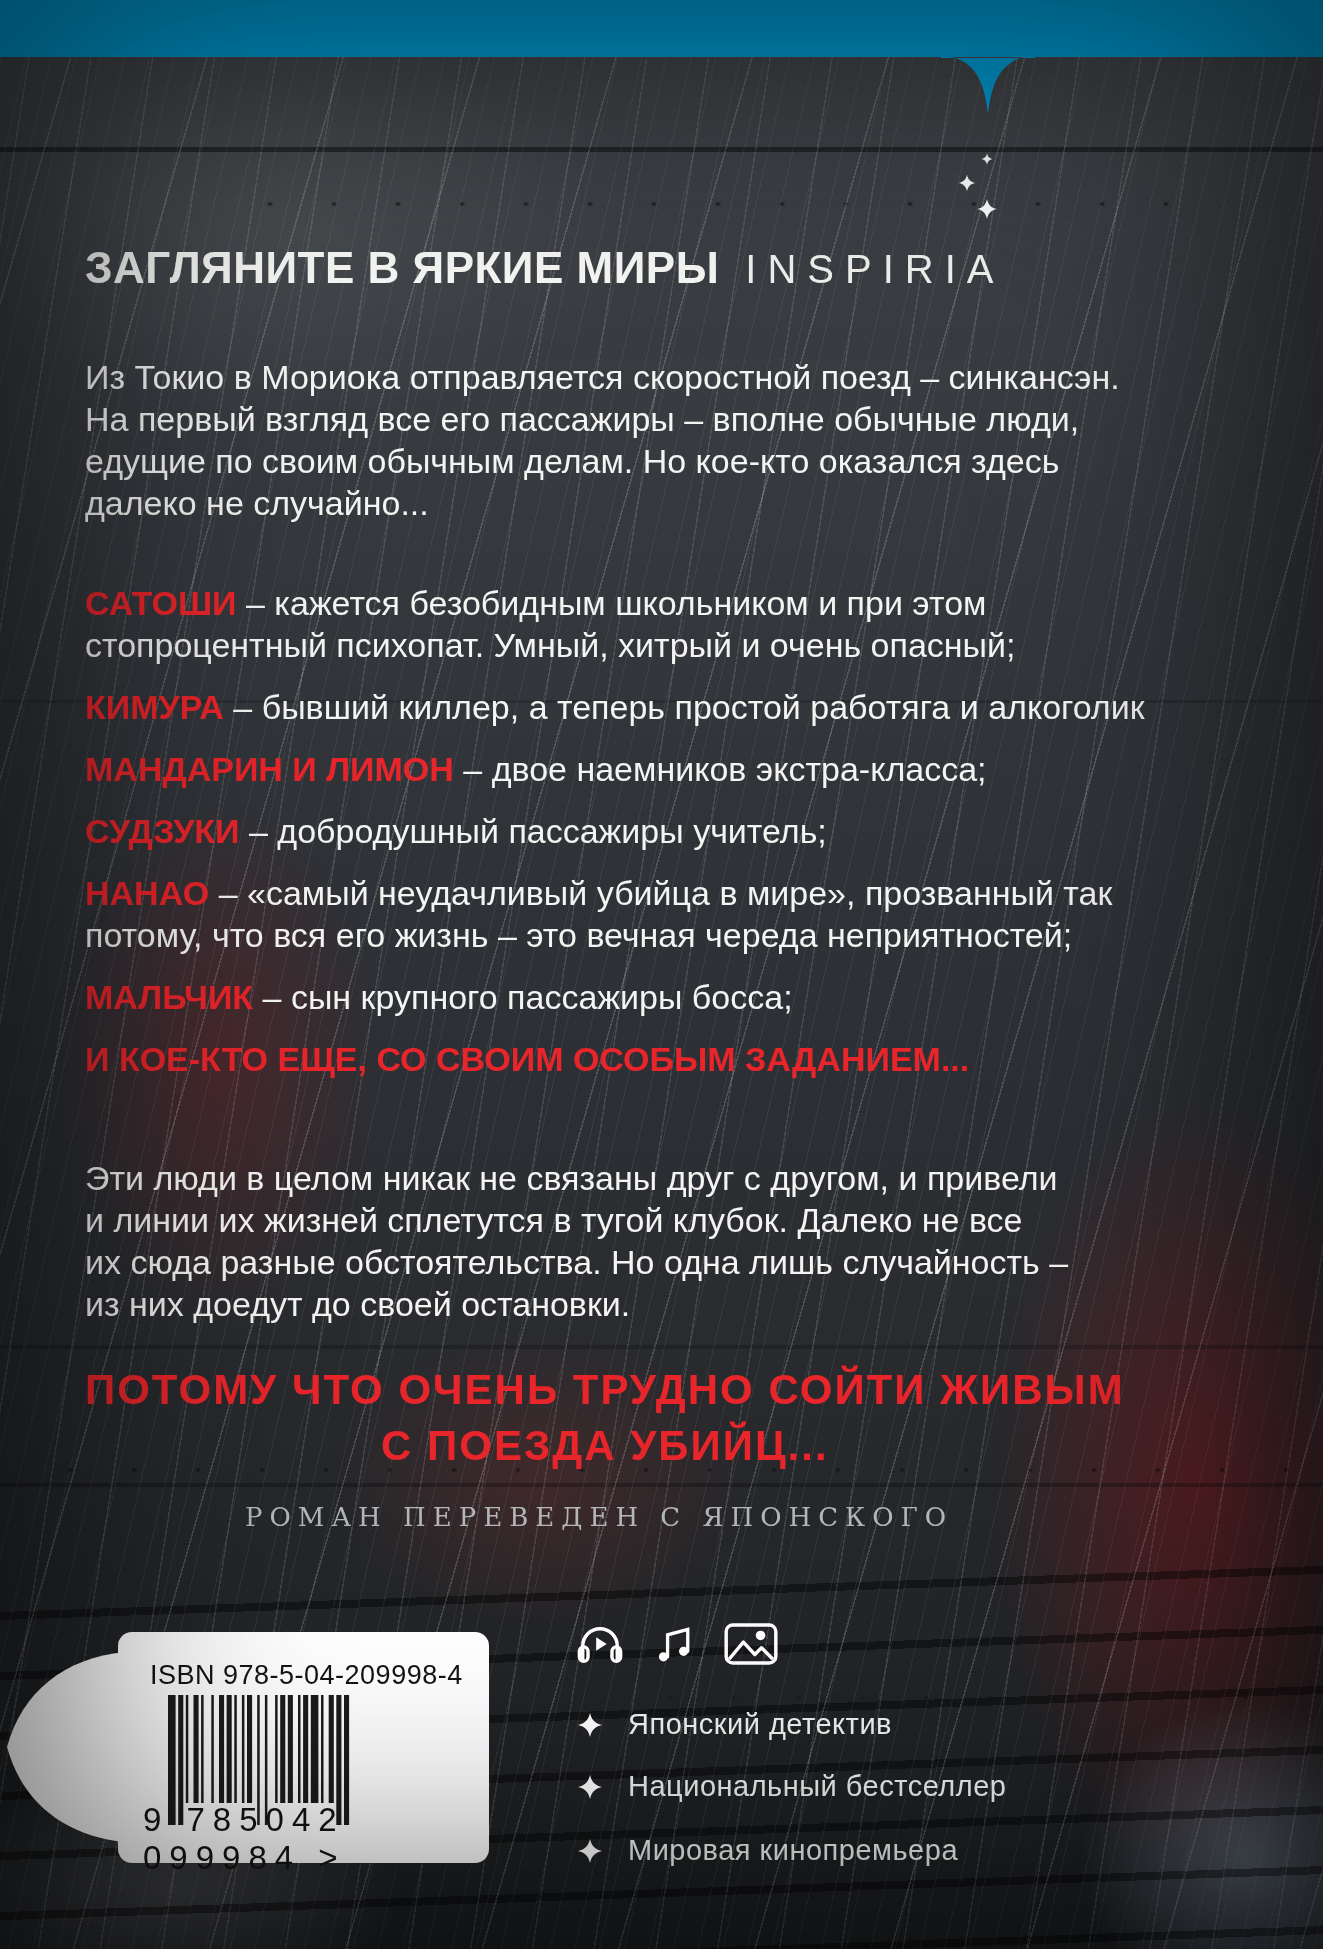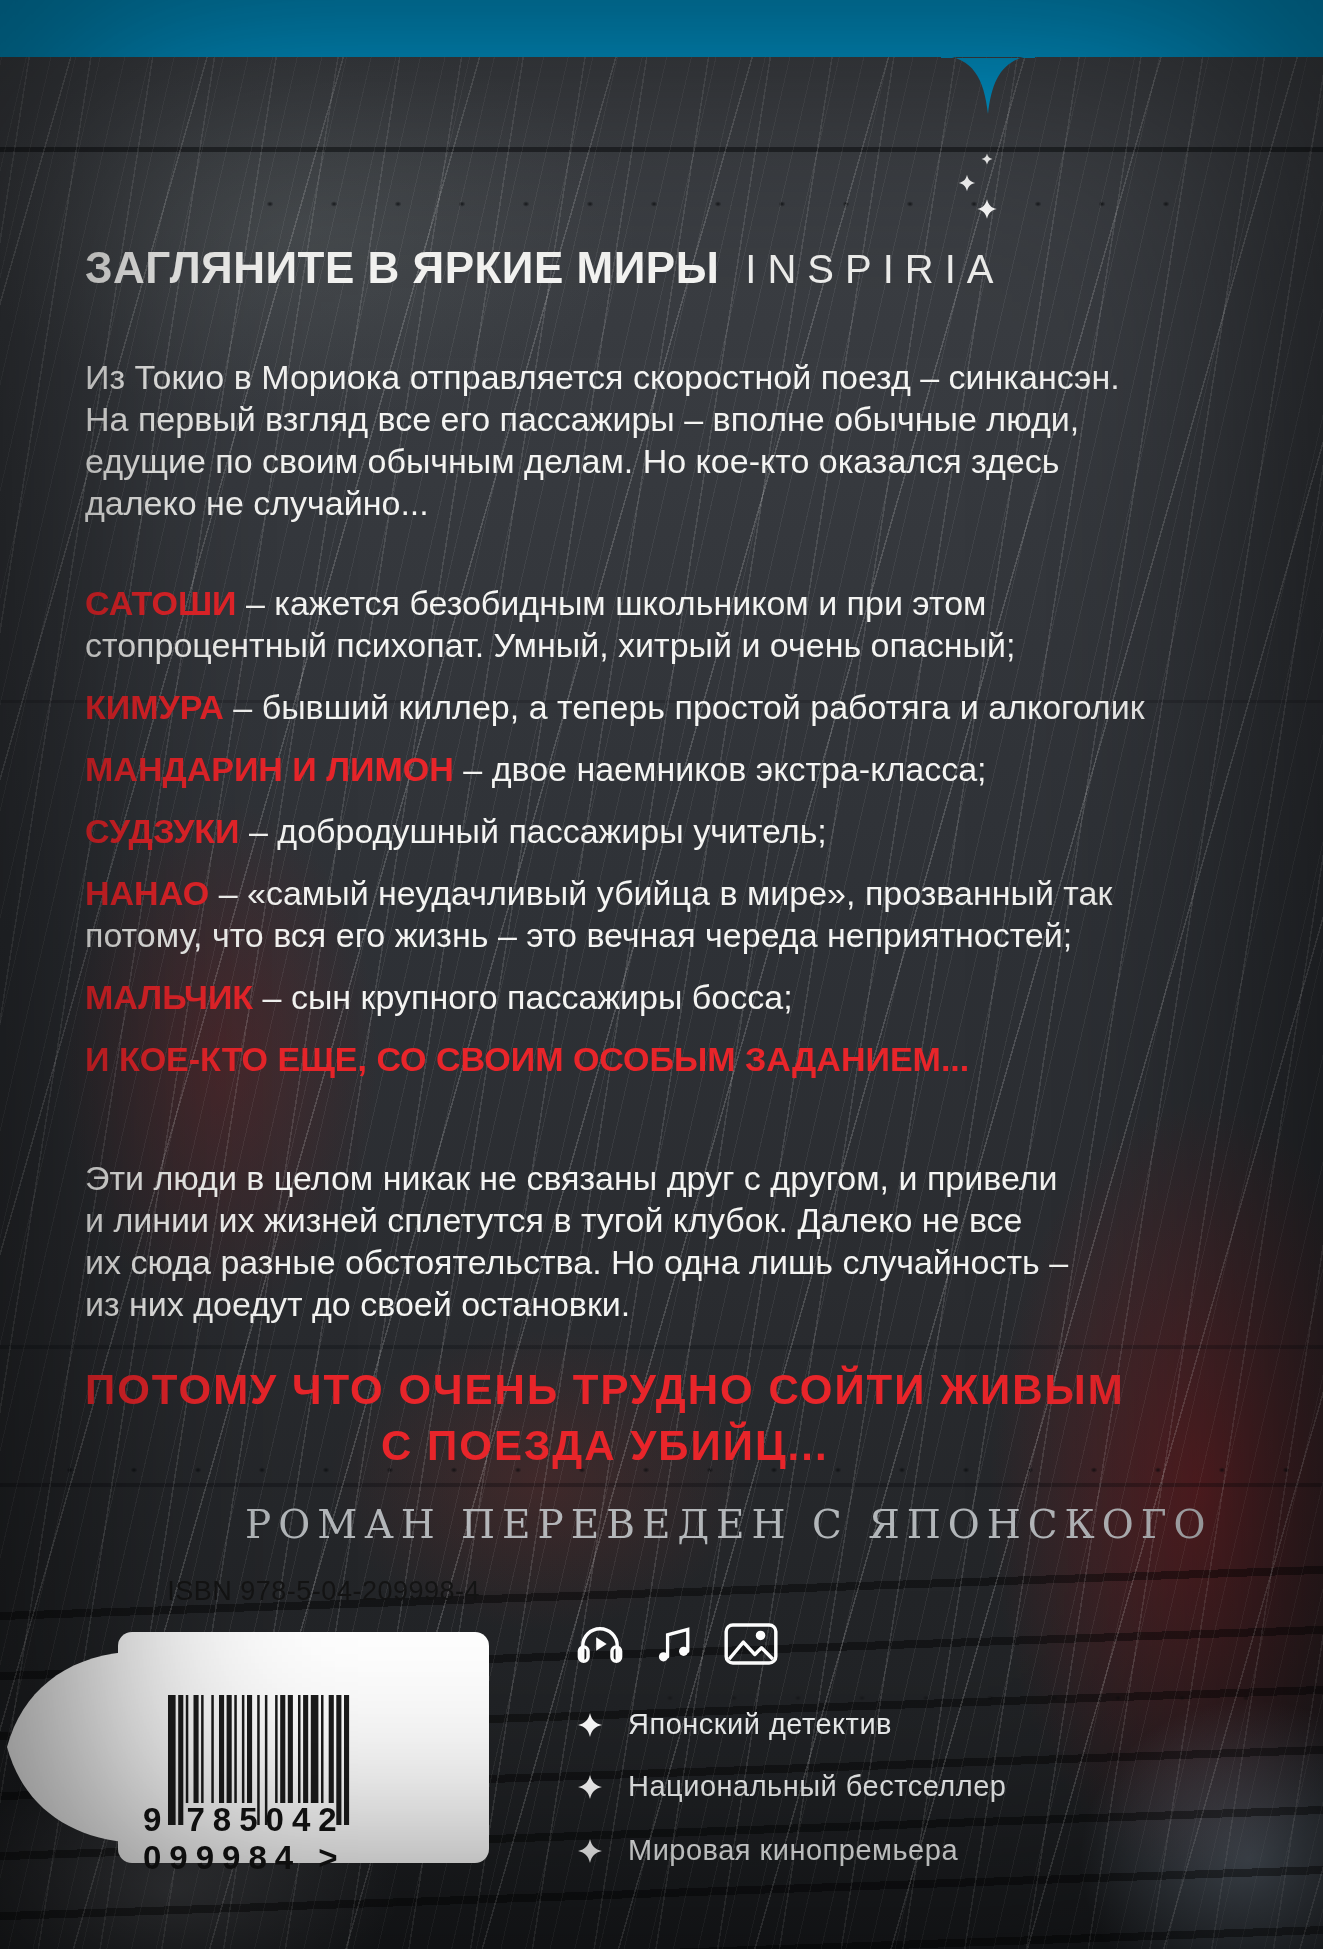--- a/index.html
+++ b/index.html
@@ -34,31 +34,31 @@
   
   .abs{position:absolute;white-space:nowrap;}
   .tagline{top:243px;left:85px;display:flex;align-items:baseline;gap:26px;color:#f7f7f5;}
   .tagline .bold-part{font-size:44px;font-weight:800;letter-spacing:.5px;}
   .tagline .publisher{font-size:40px;font-weight:400;letter-spacing:11px;color:#f0f0ee;}
   .bodyline{font-size:34px;line-height:42px;color:#f4f4f2;}
   .para{position:absolute;left:85px;}
   .char-entry{margin-bottom:20px;}
   .cname{font-weight:700;color:var(--red);}
   .cta-line{font-size:42px;line-height:56px;font-weight:700;letter-spacing:2px;color:var(--red);text-align:center;}
-  .translated{top:1502px;left:245px;font-family:"DejaVu Serif",serif;font-size:39px;
+  .translated{top:1502px;left:245px;font-family:"DejaVu Serif",serif;font-size:26px;
     letter-spacing:7px;color:#bfc3c6;opacity:.92;}
 
   
   .label-rect{position:absolute;left:118px;top:1632px;width:371px;height:231px;background:#fff;border-radius:14px;}
   .label-tail{position:absolute;left:0;top:1630px;}
-  .isbn-line{position:absolute;left:150px;top:1576px;width:330px;text-align:right;
+  .isbn-line{position:absolute;left:150px;top:1660px;width:330px;text-align:left;
     font-size:27px;color:#141414;letter-spacing:.5px;}
   .barcode-svg{position:absolute;left:168px;top:1695px;}
   .barcode-digits{position:absolute;left:143px;top:1801px;width:346px;
-    font-size:33px;color:#141414;letter-spacing:8px;font-weight:bold;}
+    font-size:33px;color:#141414;letter-spacing:8px;}
 
   
   .media-icons{position:absolute;left:576px;top:1621px;display:flex;gap:28px;align-items:center;}
   .feature-row{position:absolute;left:578px;display:flex;align-items:center;gap:26px;}
   .feature-label{font-size:29px;letter-spacing:.5px;color:#f1f3f3;}
 </style>
 </head>
 <body>
 
 <div class="page">

